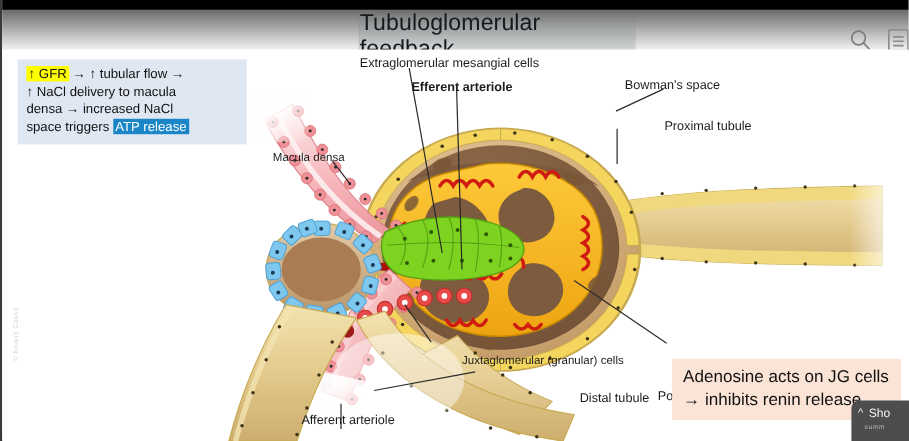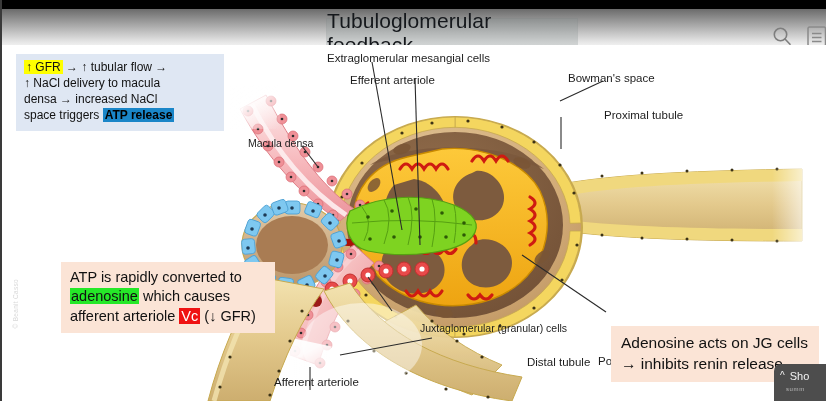--- a/index.html
+++ b/index.html
@@ -28,21 +28,21 @@
   .canvas svg{position:absolute;left:0;top:0;}
 
   
   .abox{position:absolute;box-sizing:border-box;line-height:1.33;color:#111;}
   #box1{left:14px;top:54px;width:208px;padding:6px 7px 7px 8px;background:#dfe7f3;font-size:12px;}
   #box1 .ln{white-space:nowrap;}
   #box2{left:59px;top:262px;width:214px;padding:6px 8px 7px 9px;background:#fbe4d6;font-size:14.5px;}
   #box3{left:609px;top:326px;width:208px;padding:7px 9px 8px 10px;background:#fbe4d6;font-size:15.5px;}
 
   .hl-yellow{background:#ffff00;padding:0 2px;}
-  .hl-blue{background:#1a86c8;color:#000000;padding:0 2px;font-weight:bold;}
+  .hl-blue{background:#1a86c8;color:#ffffff;padding:0 2px;}
   .hl-green{background:#25e828;padding:0 1px;}
   .hl-red{background:#ef1212;color:#fff;padding:0 2px;}
 
   
   .lab{position:absolute;font-size:11.5px;color:#1c1c1c;white-space:nowrap;}
   .lab.sm{font-size:10.5px;}
 
   
   .wm{position:absolute;left:-22px;top:290px;width:70px;
       transform:rotate(-90deg);transform-origin:center;
@@ -431,42 +431,37 @@
         <line x1="559" y1="72" x2="559" y2="104"></line>
         <line x1="300" y1="101" x2="316" y2="122"></line>
         <line x1="604" y1="267" x2="520" y2="210"></line>
         <line x1="390" y1="266" x2="366" y2="232"></line>
         <line x1="430" y1="293" x2="338" y2="310"></line>
         <line x1="308" y1="322" x2="308" y2="345"></line>
       </g>
     </svg>
 
     <span class="lab" style="left:325px;top:7px;">Extraglomerular mesangial cells</span>
-    <span class="lab" style="left:348px;top:29px;">Efferent arteriole</span>
+    <span class="lab" style="left:372px;top:29px;font-weight:bold;">Efferent arteriole</span>
     <span class="lab" style="left:566px;top:27px;">Bowman's space</span>
     <span class="lab" style="left:602px;top:64px;">Proximal tubule</span>
     <span class="lab sm" style="left:246px;top:92px;">Macula densa</span>
     <span class="lab" style="left:596px;top:262px;margin-top:48px;">Podocytes</span>
     <span class="lab sm" style="left:418px;top:277px;">Juxtaglomerular (granular) cells</span>
     <span class="lab" style="left:525px;top:311px;">Distal tubule</span>
     <span class="lab" style="left:272px;top:331px;">Afferent arteriole</span>
   </div>
 
   <div class="abox" id="box1">
     <div class="ln"><span class="hl-yellow">↑ GFR</span><span> → ↑ tubular flow →</span></div>
     <div class="ln">↑ NaCl delivery to macula</div>
     <div class="ln">densa → increased NaCl</div>
     <div class="ln"><span>space triggers </span><span class="hl-blue">ATP release</span></div>
   </div>
 
-  <div class="abox" id="box2">
-    <div class="ln">ATP is rapidly converted to</div>
-    <div class="ln"><span class="hl-green">adenosine</span><span> which causes</span></div>
-    <div class="ln"><span>afferent arteriole </span><span class="hl-red">Vc</span><span> (↓ GFR)</span></div>
-  </div>
 
   <div class="abox" id="box3">
     <div class="ln">Adenosine acts on JG cells</div>
     <div class="ln">→ inhibits renin release</div>
   </div>
 
   <div class="wm">© Beanit Casso</div>
 
   <div class="overlay">
     <span class="chev">^</span>

